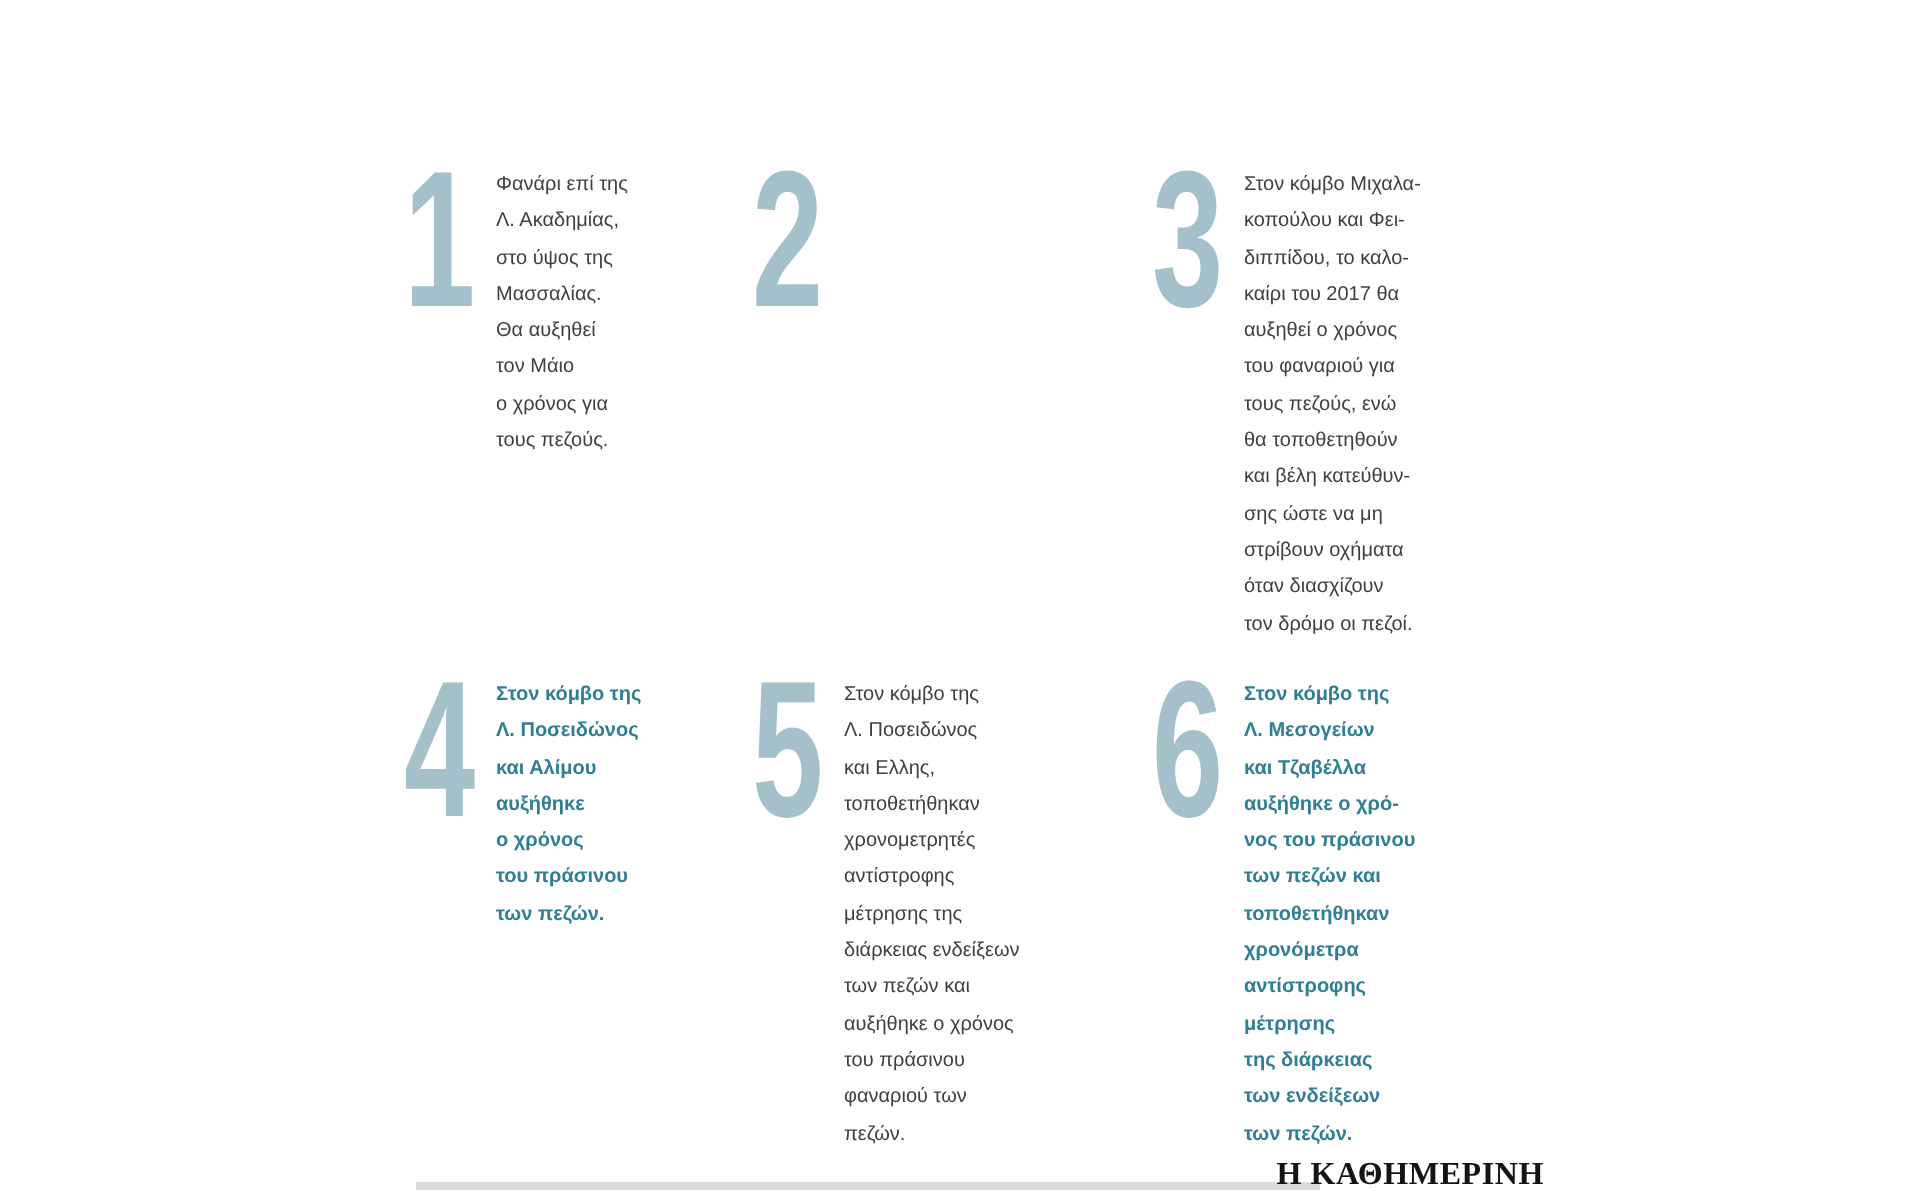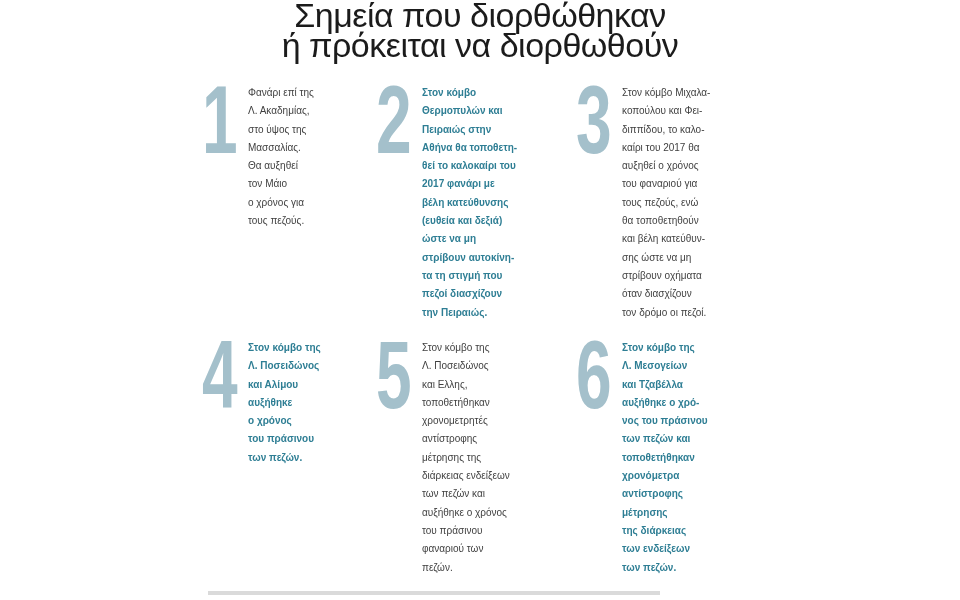--- a/index.html
+++ b/index.html
@@ -77,30 +77,28 @@
     letter-spacing:0.3px;
     color:var(--brand-text);
     white-space:nowrap;
   }
 </style>
 </head>
 <body>
 
 <div class="page">
 
-  <h1 class="title">Σημεία που διορθώθηκαν<br>ή πρόκειται να διορθωθούν</h1>
 
   <div class="item row1 col1">
     <div class="num">1</div>
     <div class="text">Φανάρι επί της<br>Λ. Ακαδημίας,<br>στο ύψος της<br>Μασσαλίας.<br>Θα αυξηθεί<br>τον Μάιο<br>ο χρόνος για<br>τους πεζούς.</div>
   </div>
 
   <div class="item row1 col2 em">
     <div class="num">2</div>
-    <div class="text">Στον κόμβο<br>Θερμοπυλών και<br>Πειραιώς στην<br>Αθήνα θα τοποθετη-<br>θεί το καλοκαίρι του<br>2017 φανάρι με<br>βέλη κατεύθυνσης<br>(ευθεία και δεξιά)<br>ώστε να μη<br>στρίβουν αυτοκίνη-<br>τα τη στιγμή που<br>πεζοί διασχίζουν<br>την Πειραιώς.</div>
   </div>
 
   <div class="item row1 col3">
     <div class="num">3</div>
     <div class="text">Στον κόμβο Μιχαλα-<br>κοπούλου και Φει-<br>διππίδου, το καλο-<br>καίρι του 2017 θα<br>αυξηθεί ο χρόνος<br>του φαναριού για<br>τους πεζούς, ενώ<br>θα τοποθετηθούν<br>και βέλη κατεύθυν-<br>σης ώστε να μη<br>στρίβουν οχήματα<br>όταν διασχίζουν<br>τον δρόμο οι πεζοί.</div>
   </div>
 
   <div class="item row2 col1 em">
     <div class="num">4</div>
     <div class="text">Στον κόμβο της<br>Λ. Ποσειδώνος<br>και Αλίμου<br>αυξήθηκε<br>ο χρόνος<br>του πράσινου<br>των πεζών.</div>
@@ -110,14 +108,15 @@
     <div class="num">5</div>
     <div class="text">Στον κόμβο της<br>Λ. Ποσειδώνος<br>και Ελλης,<br>τοποθετήθηκαν<br>χρονομετρητές<br>αντίστροφης<br>μέτρησης της<br>διάρκειας ενδείξεων<br>των πεζών και<br>αυξήθηκε ο χρόνος<br>του πράσινου<br>φαναριού των<br>πεζών.</div>
   </div>
 
   <div class="item row2 col3 em">
     <div class="num">6</div>
     <div class="text">Στον κόμβο της<br>Λ. Μεσογείων<br>και Τζαβέλλα<br>αυξήθηκε ο χρό-<br>νος του πράσινου<br>των πεζών και<br>τοποθετήθηκαν<br>χρονόμετρα<br>αντίστροφης<br>μέτρησης<br>της διάρκειας<br>των ενδείξεων<br>των πεζών.</div>
   </div>
 
   <div class="rule"></div>
+  <div class="brand">Η ΚΑΘΗΜΕΡΙΝΗ</div>
 
 </div>
 
 </body></html>

